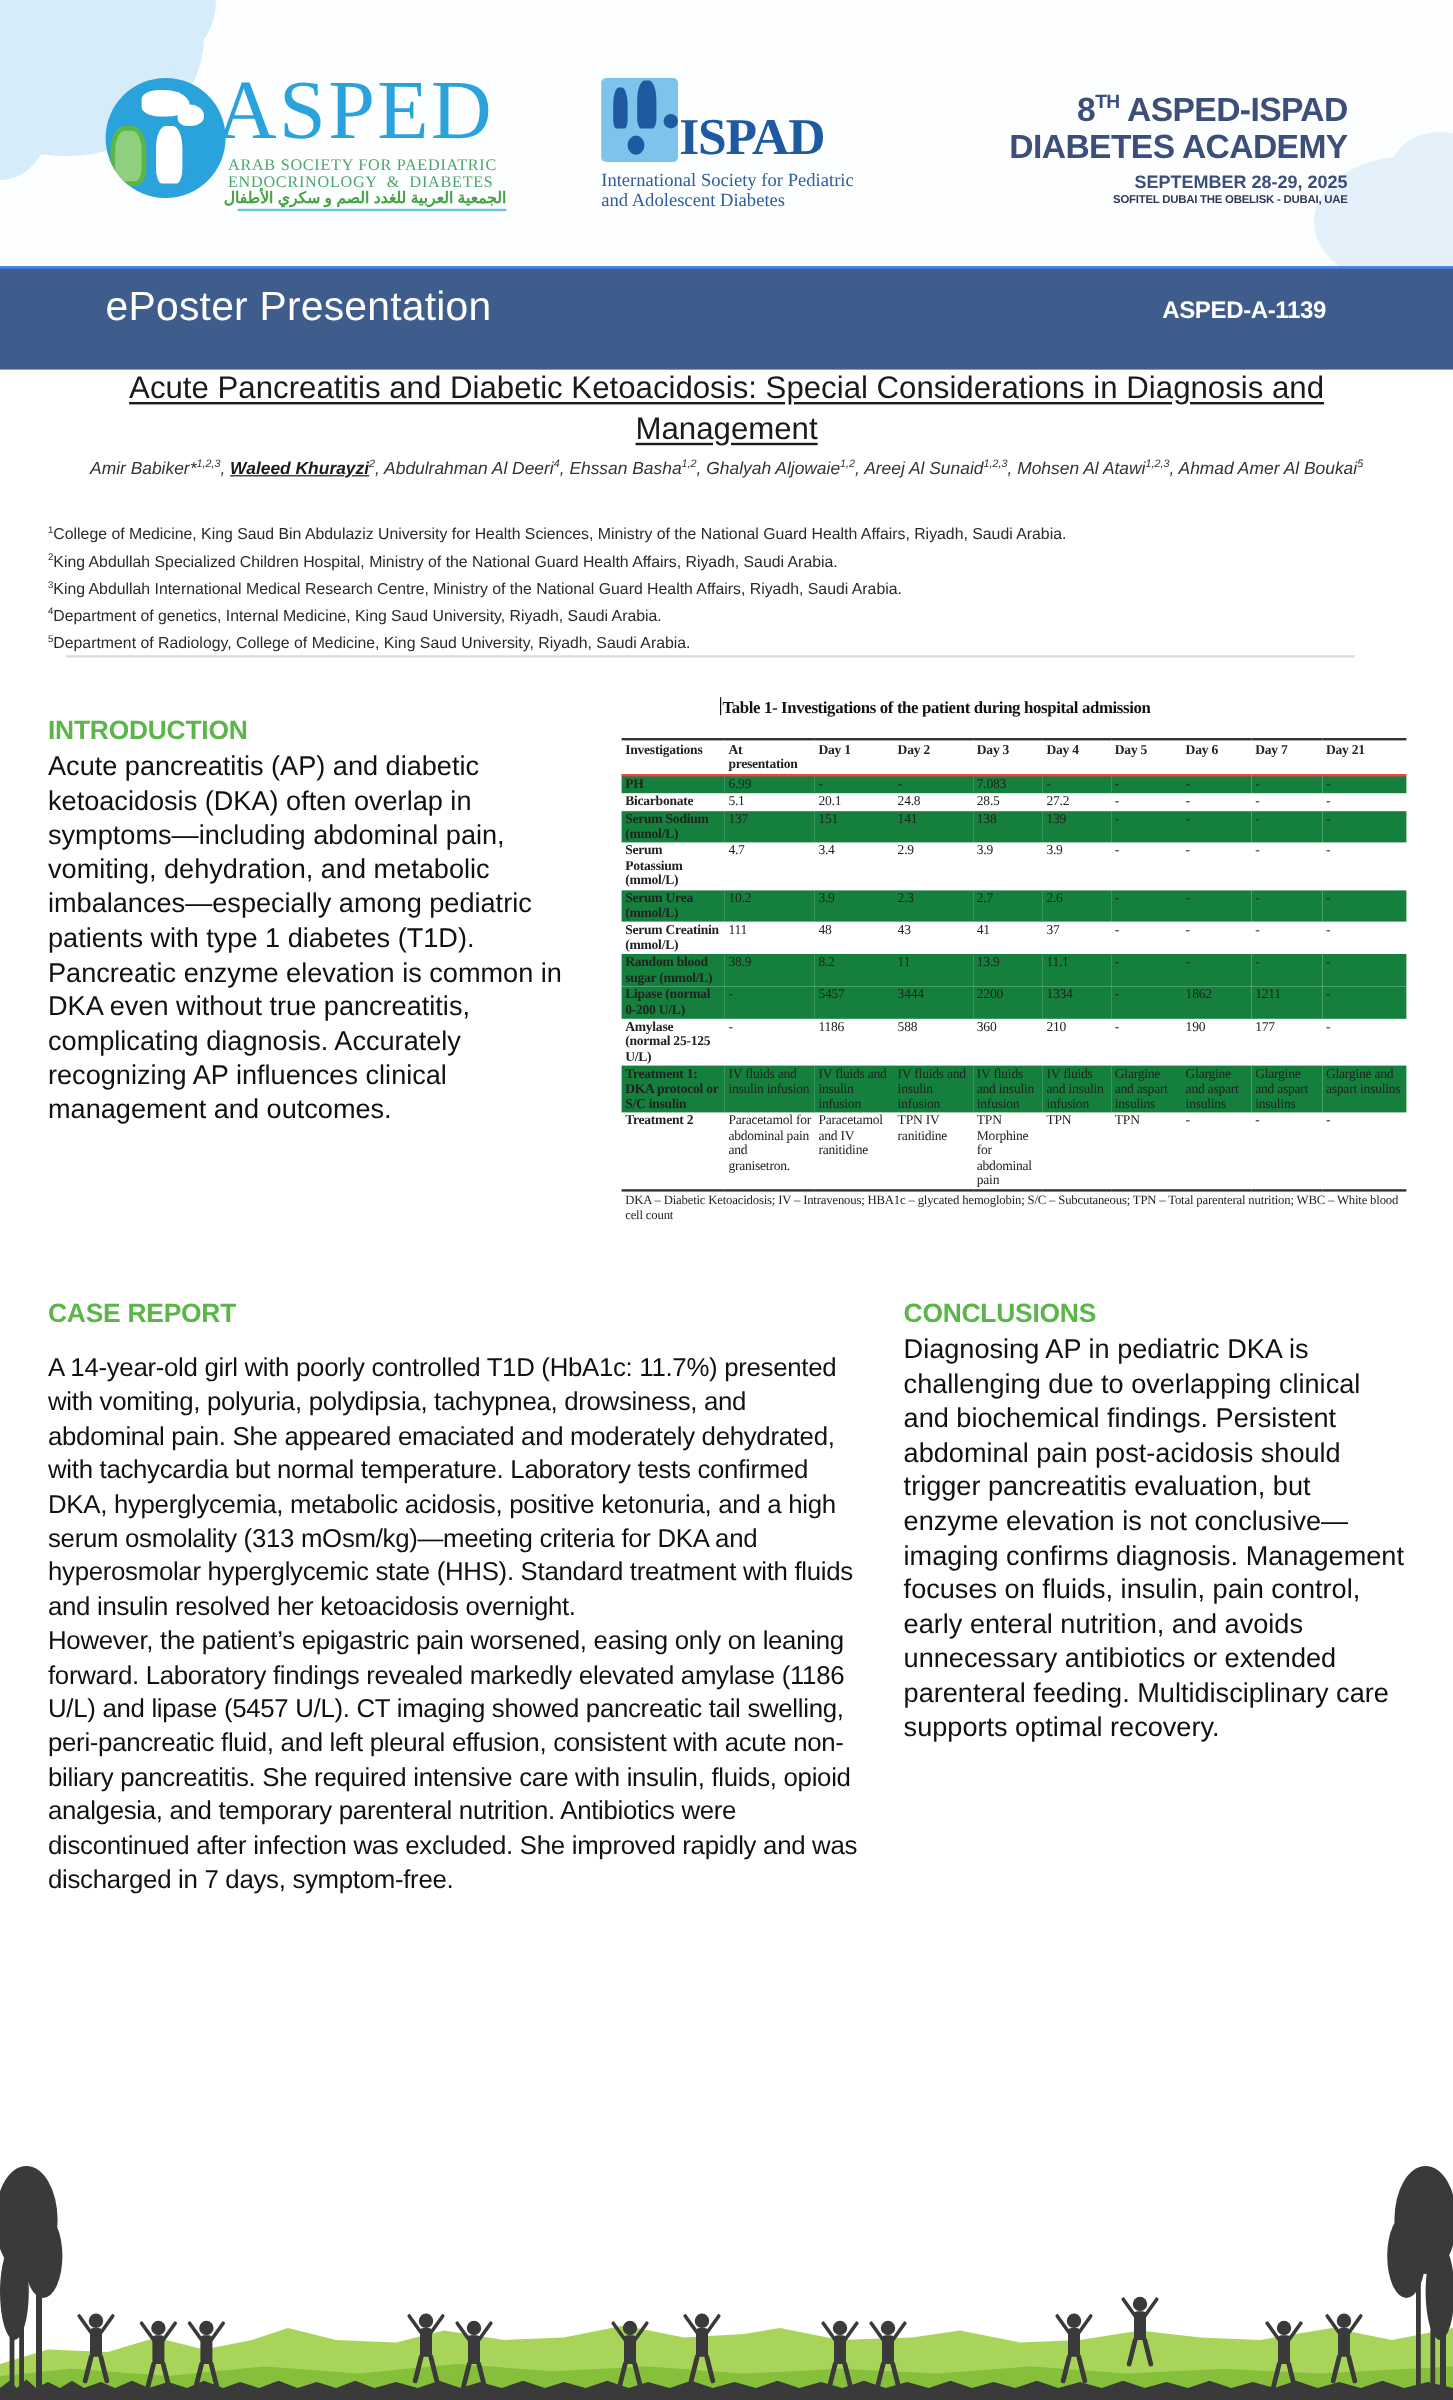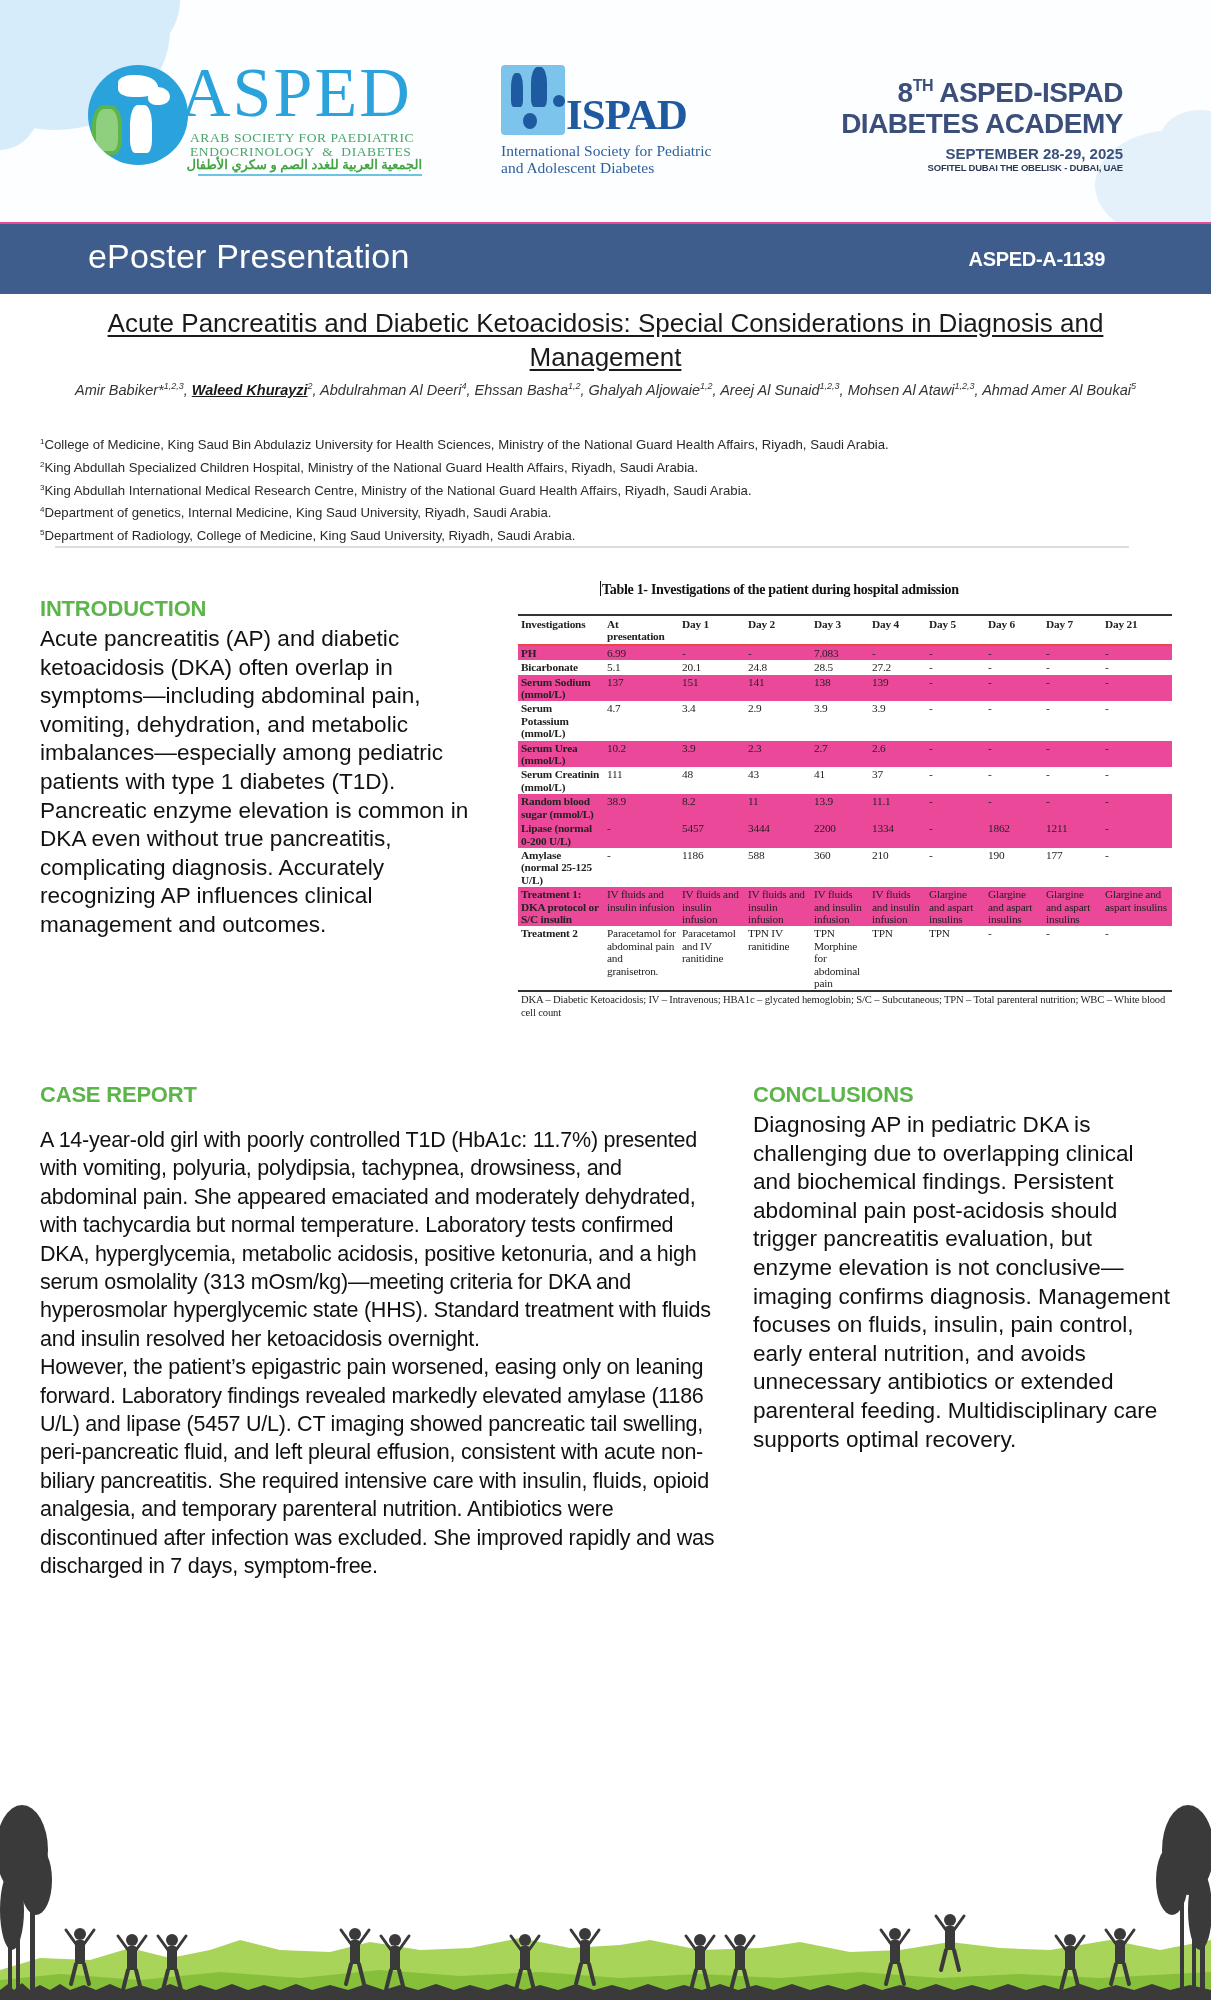--- a/index.html
+++ b/index.html
@@ -31,21 +31,21 @@
   .ispad-name { position: absolute; left: 65px; top: 33px; font-family: "Liberation Serif", serif; font-weight: bold; font-size: 43px; color: #1d5aa0; letter-spacing: -1px; line-height: 1; }
   .ispad-sub { position: absolute; left: 0; top: 82px; font-family: "Liberation Serif", serif; font-size: 15.5px; line-height: 17px; color: #2d5f9e; white-space: nowrap; }
 
   .academy { position: absolute; right: 88px; top: 70px; text-align: right; color: #3c4f7a; }
   .academy .l1, .academy .l2 { font-size: 28px; font-weight: bold; line-height: 31px; letter-spacing: -0.5px; white-space: nowrap; }
   .academy .l1 sup { font-size: 16px; vertical-align: 11px; }
   .academy .l3 { font-size: 15px; font-weight: bold; margin-top: 7px; line-height: 16px; white-space: nowrap; }
   .academy .l4 { font-size: 9.5px; font-weight: bold; line-height: 12px; white-space: nowrap; letter-spacing: -0.2px; color: #2d3a55; }
 
   
-  .banner { position: absolute; left: 0; top: 222px; width: 1211px; height: 72px; background: #3f5d8c; border-top: 2px solid #ec4899; }
+  .banner { position: absolute; left: 0; top: 222px; width: 1211px; height: 86px; background: #3f5d8c; border-top: 2px solid #3b82f6; }
   .banner-title { position: absolute; left: 88px; top: 13px; color: #ffffff; font-size: 34px; letter-spacing: 0.2px; }
   .banner-code { position: absolute; right: 106px; top: 24px; color: #ffffff; font-size: 20px; font-weight: bold; letter-spacing: -0.3px; }
 
   
   .title { position: absolute; left: 60px; top: 306px; width: 1091px; text-align: center; font-size: 26px; line-height: 34px; color: #1a1a1a; text-decoration: underline; text-underline-offset: 3px; }
   .authors { position: absolute; left: 50px; top: 376px; width: 1111px; text-align: center; font-style: italic; font-size: 14.5px; line-height: 20px; color: #333333; }
   .authors sup { font-size: 9px; }
   .authors .presenter { font-weight: bold; text-decoration: underline; color: #1a1a1a; }
   .affils { position: absolute; left: 40px; top: 432px; width: 1000px; font-size: 13.2px; line-height: 19.4px; color: #2a2a2a; }
   .affils sup { font-size: 8px; }
@@ -64,21 +64,21 @@
 
   
   .table-wrap { position: absolute; left: 518px; top: 581px; width: 654px; font-family: "Liberation Serif", serif; }
   .table-caption { font-size: 14px; font-weight: bold; color: #111; padding-left: 82px; margin-bottom: 16px; letter-spacing: -0.3px; }
   .table-caption .cursor { display: inline-block; width: 1px; height: 15px; background: #111; vertical-align: -2px; margin-right: 1px; }
   table { width: 654px; border-collapse: collapse; font-size: 11.3px; line-height: 12.4px; color: #222; table-layout: fixed; }
   thead tr { border-top: 2px solid #333; border-bottom: 2px solid #ef4444; }
   th { text-align: left; font-weight: bold; vertical-align: top; padding: 2px 3px 1px 3px; letter-spacing: -0.2px; }
   td { vertical-align: top; padding: 1px 3px 1px 3px; letter-spacing: -0.2px; }
   td.rowhead { font-weight: bold; }
-  tr.shaded td { background: #ec4899; }
+  tr.shaded td { background: #15803d; }
   tbody tr:last-child { border-bottom: 2px solid #333; }
   .table-footnote { font-size: 10.6px; line-height: 12.4px; color: #222; padding: 2px 3px; letter-spacing: -0.15px; }
 
   
   .footer-scene { position: absolute; left: 0; top: 1790px; width: 1211px; height: 210px; }
 </style>
 </head>
 <body>
 
 <div class="header">

